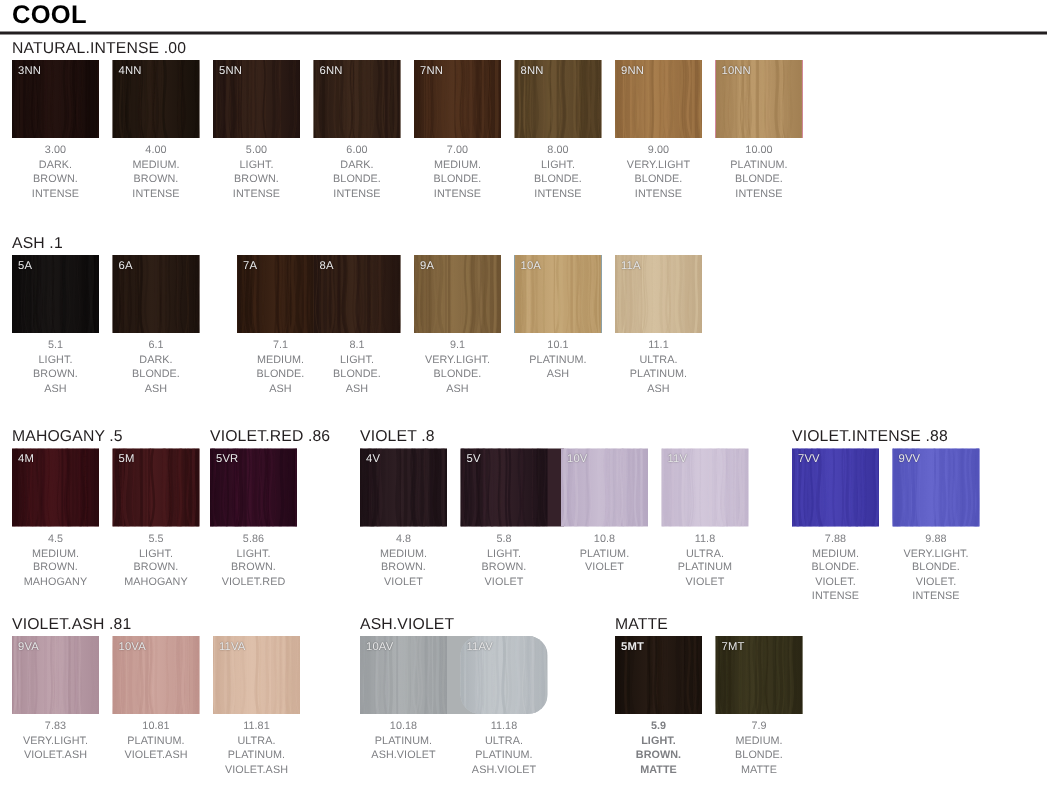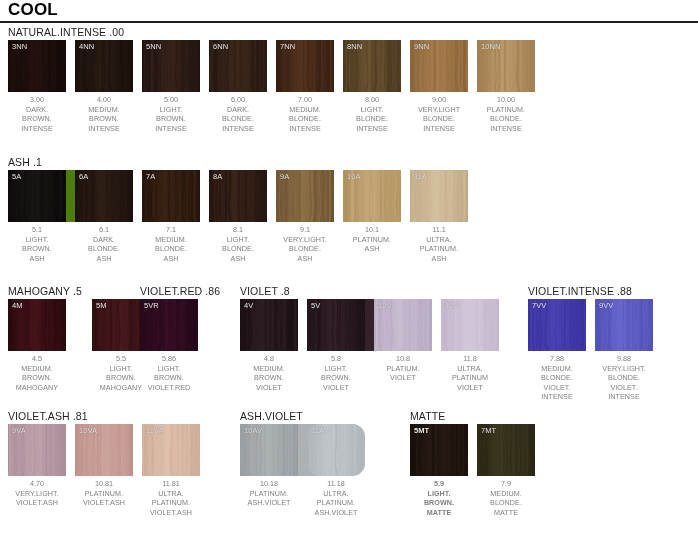--- a/index.html
+++ b/index.html
@@ -662,21 +662,21 @@
               </div>
             </div>
           </div>
         </div>
       </div>
       <div class="row" style="top: 156px;">
         <div class="group" style="left: 0px;">
           <div class="group-title">ASH .1</div>
           <div class="swatches">
             <div class="swatch-cell" style="left: 0px;">
-              <div class="swatch" style="background: #4d7c0f; padding-left: 28px;">
+              <div class="swatch" style="background: #14532d;">
                 <div class="fibers"><svg width="58" height="52" viewBox="0 0 58 52" preserveAspectRatio="none" xmlns="http://www.w3.org/2000/svg">
                     <defs>
                       <linearGradient id="g330537834" x1="0" y1="0" x2="1" y2="0">
                         <stop offset="0%" stop-color="#0c0a0a"></stop>
                         <stop offset="45%" stop-color="#191615"></stop>
                         <stop offset="100%" stop-color="#0c0a0a"></stop>
                       </linearGradient>
                     </defs>
                     <rect width="58" height="52" fill="url(#g330537834)"></rect>
                     <path d="M47.5 -2 C46.6 17.2,48.5 34.3,46.9 54" stroke="#0c0a0a" stroke-width="2.13" fill="none" opacity="0.17"></path>
@@ -795,21 +795,21 @@
                   </svg></div>
                 <div class="swatch-code">6A</div>
               </div>
               <div class="caption">
                 <span class="num">6.1</span>
                 <span class="ln">DARK.</span>
                 <span class="ln">BLONDE.</span>
                 <span class="ln">ASH</span>
               </div>
             </div>
-            <div class="swatch-cell" style="left: 134px;">
+            <div class="swatch-cell" style="left: 150px;">
               <div class="swatch" style="background: rgb(61, 36, 21);">
                 <div class="fibers"><svg width="58" height="52" viewBox="0 0 58 52" preserveAspectRatio="none" xmlns="http://www.w3.org/2000/svg">
                     <defs>
                       <linearGradient id="g3691889284" x1="0" y1="0" x2="1" y2="0">
                         <stop offset="0%" stop-color="#24140c"></stop>
                         <stop offset="45%" stop-color="#3d2415"></stop>
                         <stop offset="100%" stop-color="#24140c"></stop>
                       </linearGradient>
                     </defs>
                     <rect width="58" height="52" fill="url(#g3691889284)"></rect>
@@ -1203,21 +1203,21 @@
                   </svg></div>
                 <div class="swatch-code">4M</div>
               </div>
               <div class="caption">
                 <span class="num">4.5</span>
                 <span class="ln">MEDIUM.</span>
                 <span class="ln">BROWN.</span>
                 <span class="ln">MAHOGANY</span>
               </div>
             </div>
-            <div class="swatch-cell" style="left: 84px;">
+            <div class="swatch-cell" style="left: 67px;">
               <div class="swatch" style="background: rgb(74, 26, 29);">
                 <div class="fibers"><svg width="58" height="52" viewBox="0 0 58 52" preserveAspectRatio="none" xmlns="http://www.w3.org/2000/svg">
                     <defs>
                       <linearGradient id="g891041746" x1="0" y1="0" x2="1" y2="0">
                         <stop offset="0%" stop-color="#2c0d10"></stop>
                         <stop offset="45%" stop-color="#4a1a1d"></stop>
                         <stop offset="100%" stop-color="#2c0d10"></stop>
                       </linearGradient>
                     </defs>
                     <rect width="58" height="52" fill="url(#g891041746)"></rect>
@@ -1823,21 +1823,21 @@
                     <path d="M-0.8 -2 C4.1 17.2,-5.6 34.3,2.2 54" stroke="#ab8d99" stroke-width="1.96" fill="none" opacity="0.29"></path>
                     <path d="M38.2 -2 C37.6 17.2,38.8 34.3,37.9 54" stroke="#ab8d99" stroke-width="1.61" fill="none" opacity="0.52"></path>
                     <path d="M2.0 -2 C3.6 17.2,0.4 34.3,3.0 54" stroke="#bfa3ad" stroke-width="2.36" fill="none" opacity="0.45"></path>
                     <path d="M32.4 -2 C29.3 17.2,35.4 34.3,30.5 54" stroke="#bfa3ad" stroke-width="1.59" fill="none" opacity="0.56"></path>
                     <path d="M28.1 -2 C24.5 17.2,31.7 34.3,25.9 54" stroke="#ab8d99" stroke-width="0.62" fill="none" opacity="0.30"></path>
                     <path d="M13.7 -2 C15.1 17.2,12.4 34.3,14.5 54" stroke="#ab8d99" stroke-width="2.24" fill="none" opacity="0.36"></path>
                   </svg></div>
                 <div class="swatch-code">9VA</div>
               </div>
               <div class="caption">
-                <span class="num">4.70</span>
+                <span class="num">7.83</span>
                 <span class="ln">VERY.LIGHT.</span>
                 <span class="ln">VIOLET.ASH</span>
               </div>
             </div>
             <div class="swatch-cell" style="left: 67px;">
               <div class="swatch" style="background: rgb(207, 167, 159); text-decoration: underline;">
                 <div class="fibers"><svg width="58" height="52" viewBox="0 0 58 52" preserveAspectRatio="none" xmlns="http://www.w3.org/2000/svg">
                     <defs>
                       <linearGradient id="g3132221383" x1="0" y1="0" x2="1" y2="0">
                         <stop offset="0%" stop-color="#bf938c"></stop>

